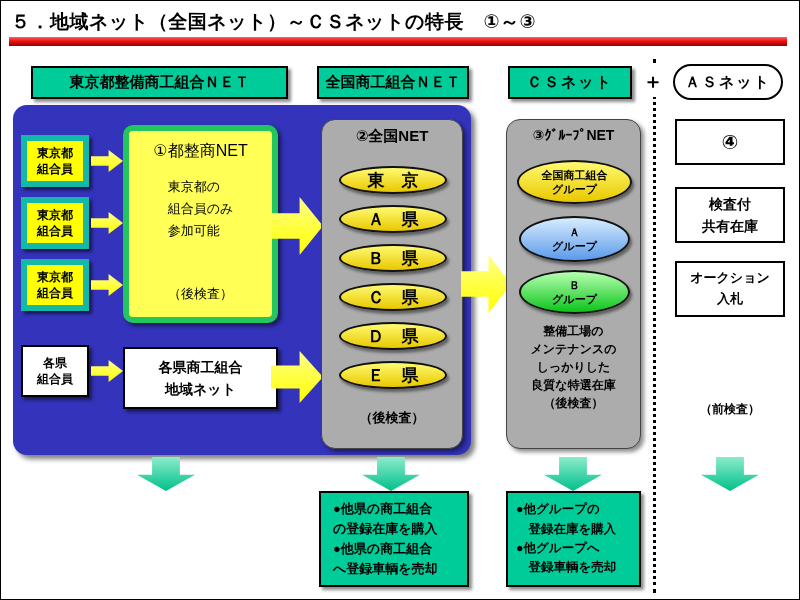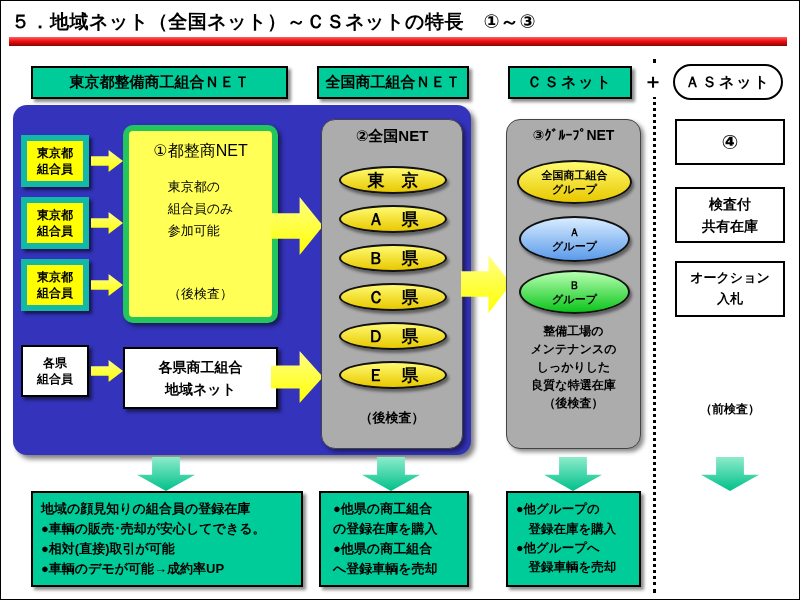--- a/index.html
+++ b/index.html
@@ -136,24 +136,20 @@
 共有在庫</div>
   <div class="abs flex wbox pre" style="left:674px;top:260px;width:110px;height:56px;font-size:13px;line-height:1.6;">オークション
 入札</div>
   <div class="abs bold" style="left:674px;top:400px;width:110px;text-align:center;font-size:12px;">（前検査）</div>
 
   <div class="abs d-arrow" style="left:136px;"></div>
   <div class="abs d-arrow" style="left:361px;"></div>
   <div class="abs d-arrow" style="left:543px;"></div>
   <div class="abs d-arrow" style="left:700px;"></div>
 
-  <div class="abs gbox benefit pre" style="left:30px;width:272px;padding:4px 4px 4px 8px;">地域の顔見知りの組合員の登録在庫
-●車輌の販売･売却が安心してできる。
-●相対(直接)取引が可能
-●車輌のデモが可能→成約率UP</div>
   <div class="abs gbox benefit pre" style="left:318px;width:150px;padding:4px 4px 4px 12px;">●他県の商工組合
 の登録在庫を購入
 ●他県の商工組合
 へ登録車輌を売却</div>
   <div class="abs gbox benefit pre" style="left:505px;width:135px;font-size:12.5px;padding:4px 2px 4px 8px;">●他グループの
 　登録在庫を購入
 ●他グループへ
 　登録車輌を売却</div>
 
 </div>

